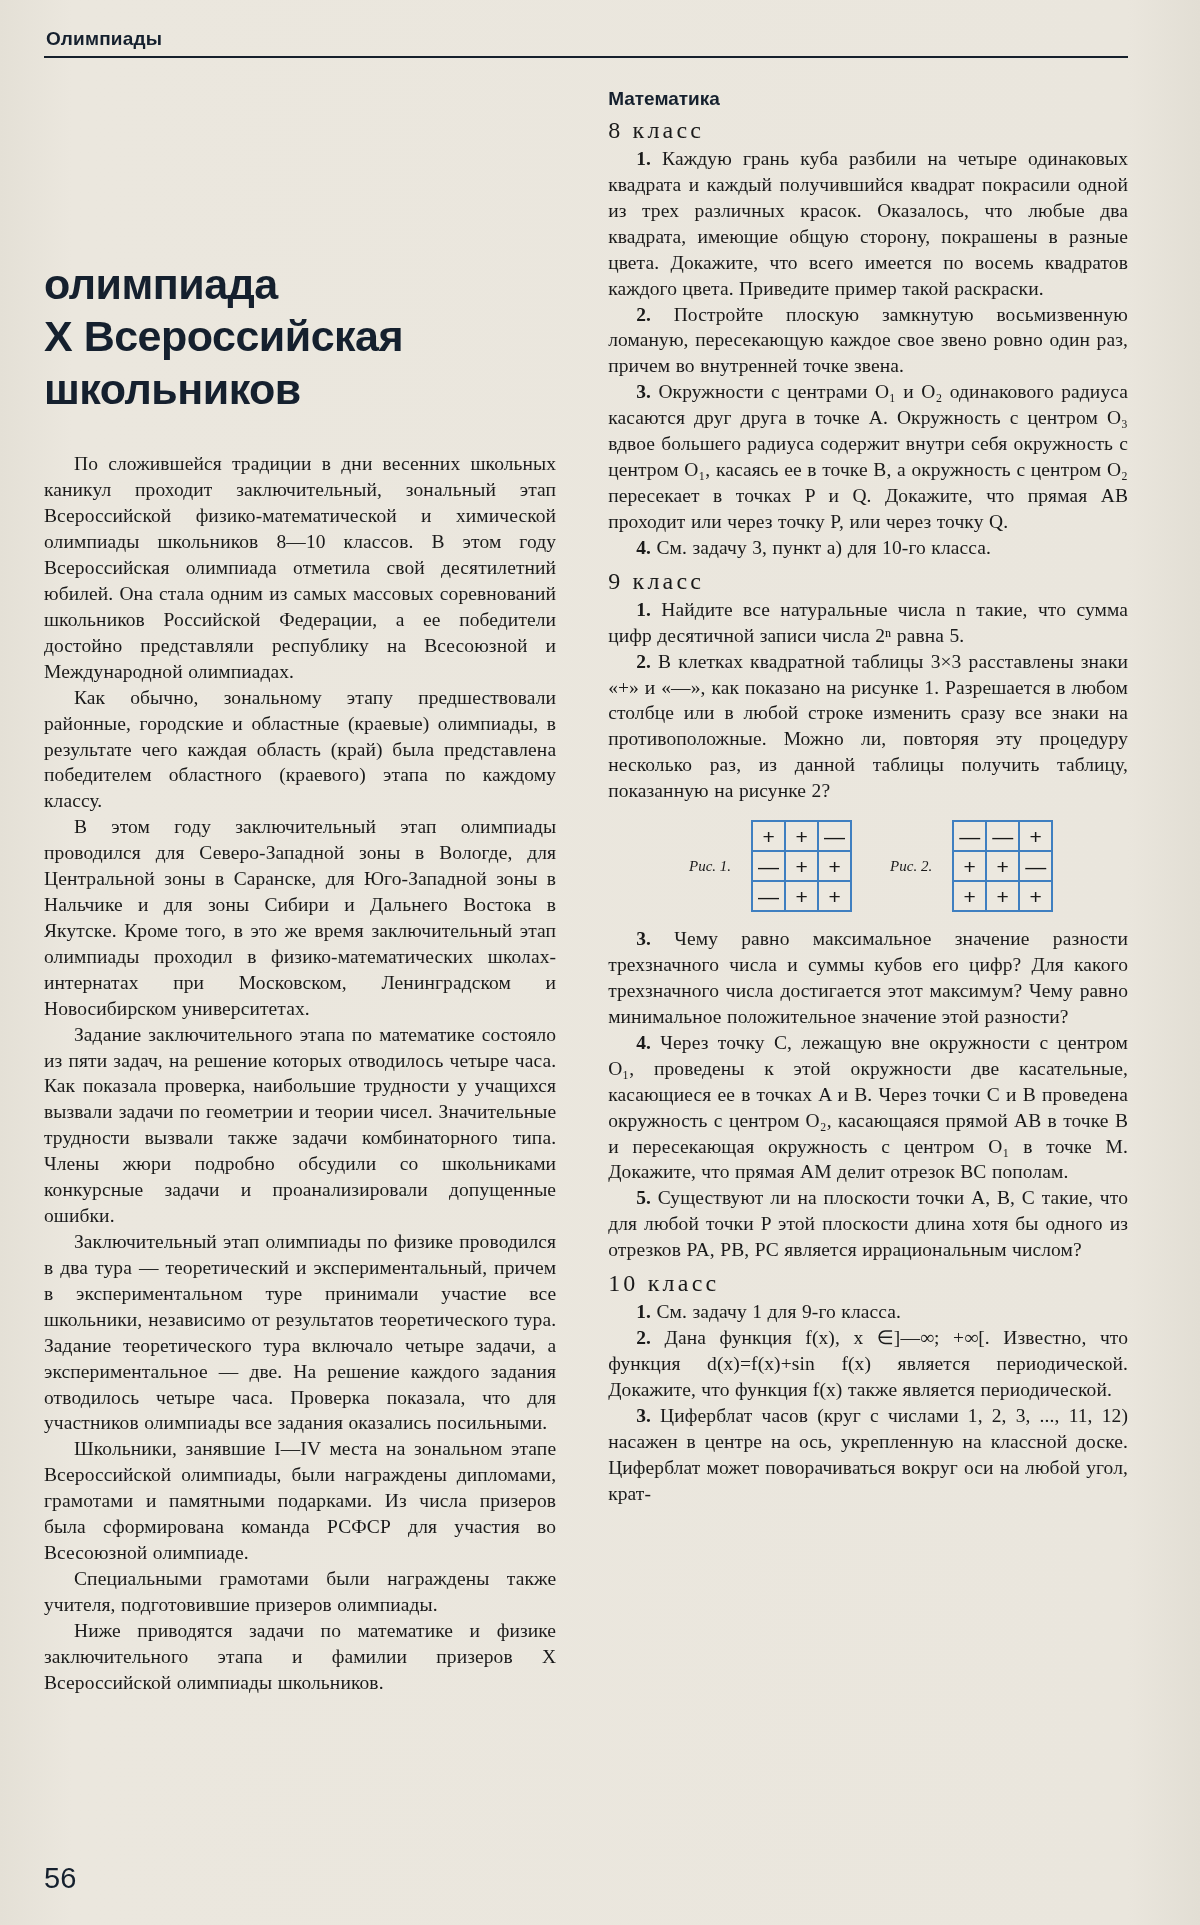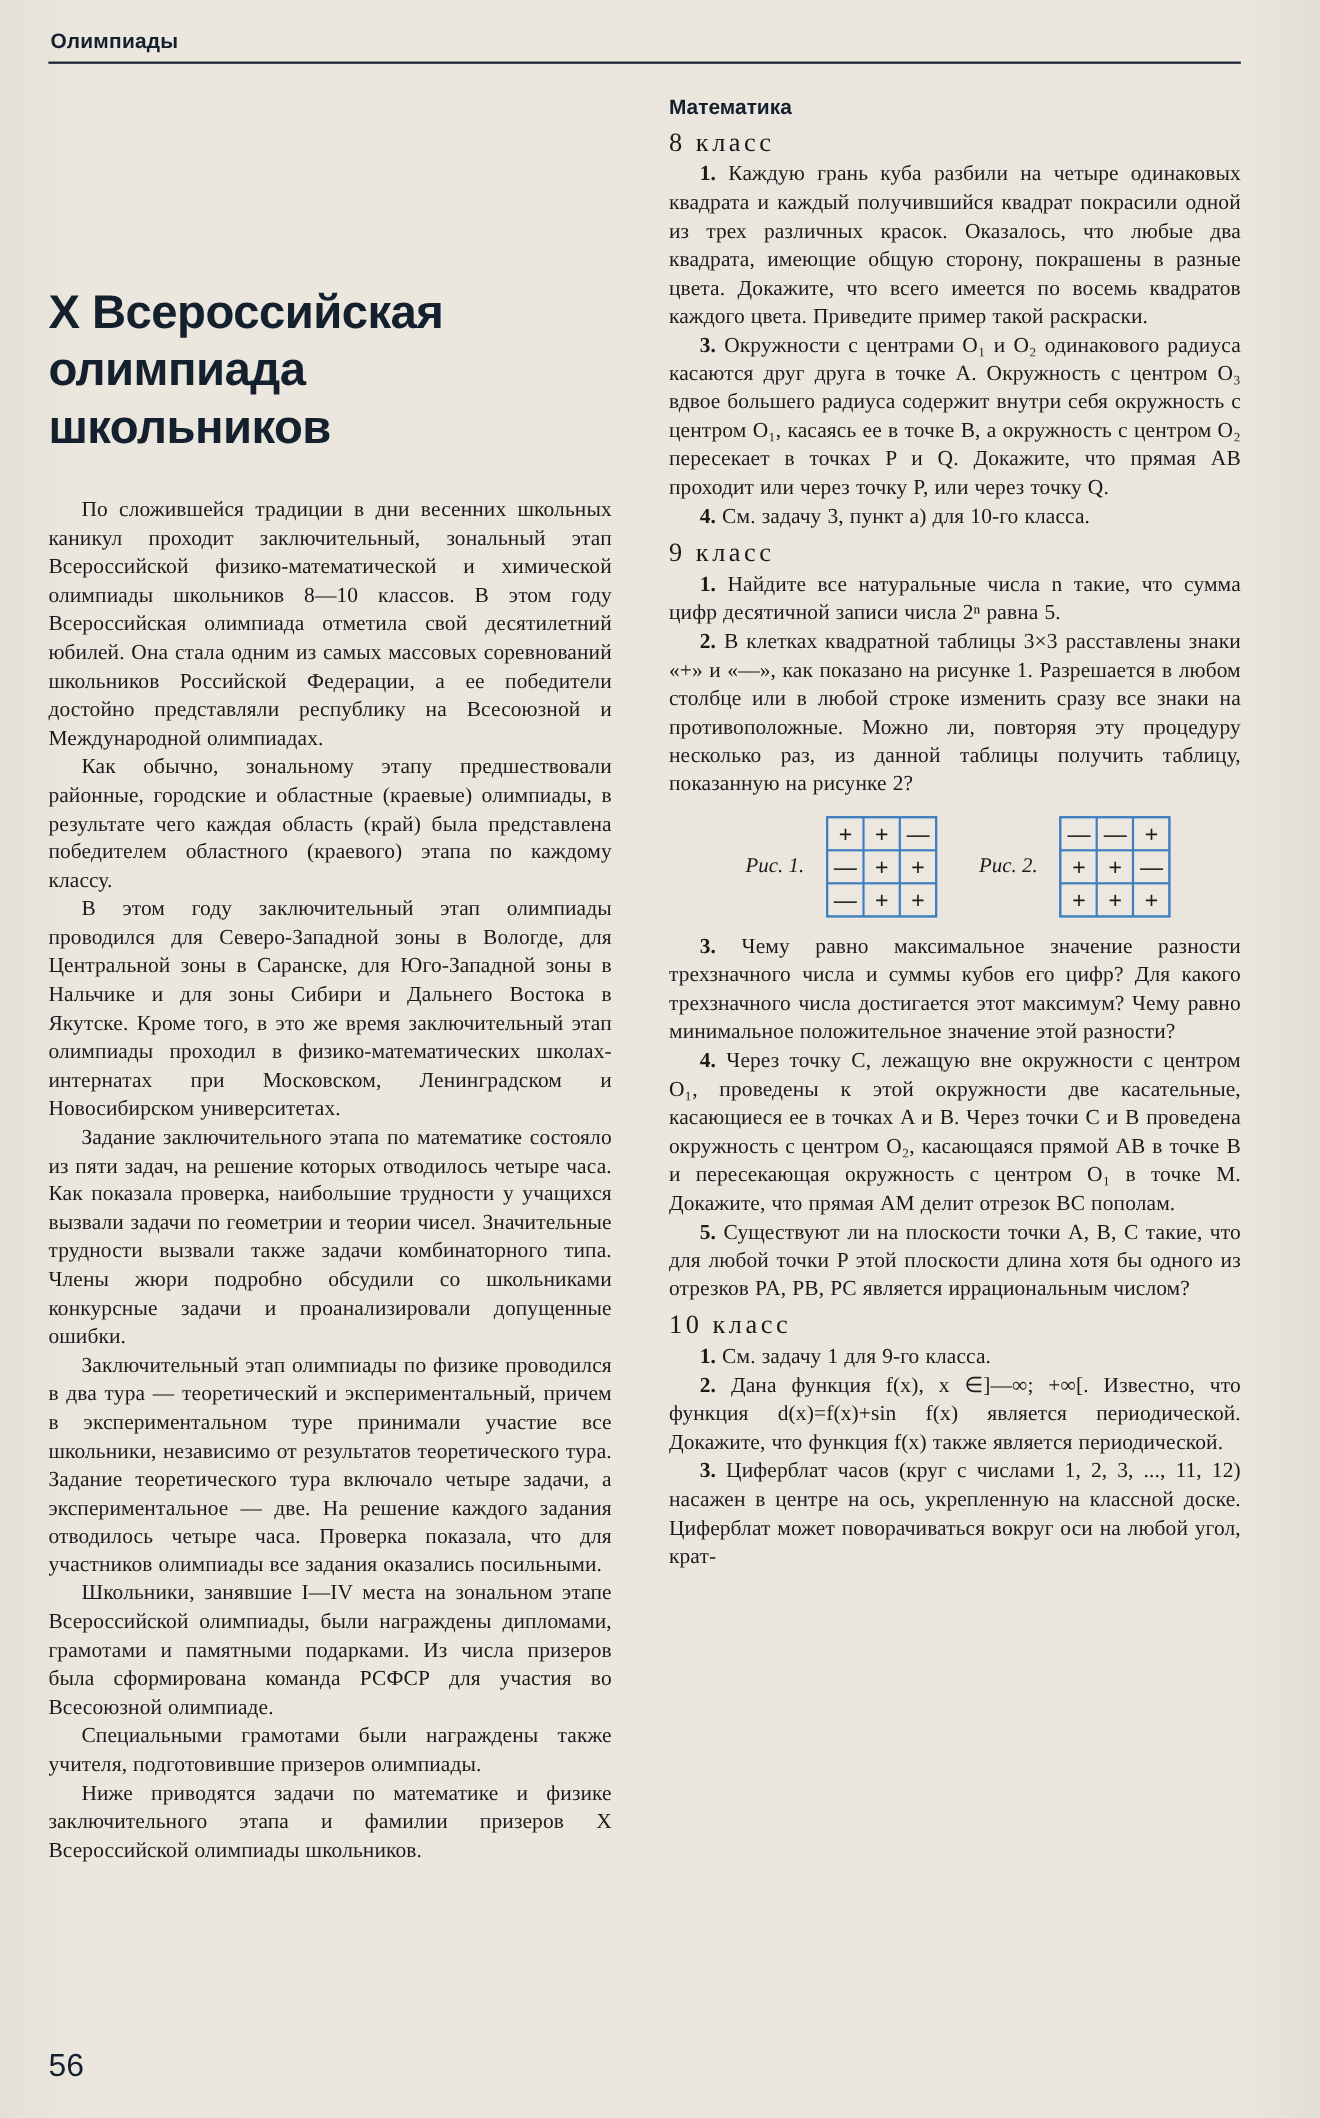--- a/index.html
+++ b/index.html
@@ -96,21 +96,21 @@
   }
   .figures {
     display: flex;
     align-items: center;
     justify-content: center;
     margin: 16px 0 14px 0;
     gap: 14px;
   }
   .figcap {
     font-style: italic;
-    font-size: 19px;
+    font-size: 15px;
     padding: 0 6px;
   }
   .grid3 {
     display: grid;
     grid-template-columns: repeat(3, 31px);
     grid-template-rows: repeat(3, 28px);
     border: 2px solid #3f7fc0;
     background: #3f7fc0;
     gap: 2px;
   }
@@ -142,22 +142,22 @@
   <div class="header">
     <div class="section">Олимпиады</div>
     <div class="rule"></div>
   </div>
 
   <div class="columns">
 
     <div class="col col-left">
 
       <h1 class="title">
+        <span class="ln">олимпиада</span>
         <span class="ln">X Всероссийская</span>
-        <span class="ln">олимпиада</span>
         <span class="ln">школьников</span>
       </h1>
 
       <p class="body">По сложившейся традиции в дни весенних школьных каникул проходит заключительный, зональный этап Всероссийской физико-математической и химической олимпиады школьников 8—10 классов. В этом году Всероссийская олимпиада отметила свой десятилетний юбилей. Она стала одним из самых массовых соревнований школьников Российской Федерации, а ее победители достойно представляли республику на Всесоюзной и Международной олимпиадах.</p>
       <p class="body">Как обычно, зональному этапу предшествовали районные, городские и областные (краевые) олимпиады, в результате чего каждая область (край) была представлена победителем областного (краевого) этапа по каждому классу.</p>
       <p class="body">В этом году заключительный этап олимпиады проводился для Северо-Западной зоны в Вологде, для Центральной зоны в Саранске, для Юго-Западной зоны в Нальчике и для зоны Сибири и Дальнего Востока в Якутске. Кроме того, в это же время заключительный этап олимпиады проходил в физико-математических школах-интернатах при Московском, Ленинградском и Новосибирском университетах.</p>
       <p class="body">Задание заключительного этапа по математике состояло из пяти задач, на решение которых отводилось четыре часа. Как показала проверка, наибольшие трудности у учащихся вызвали задачи по геометрии и теории чисел. Значительные трудности вызвали также задачи комбинаторного типа. Члены жюри подробно обсудили со школьниками конкурсные задачи и проанализировали допущенные ошибки.</p>
       <p class="body">Заключительный этап олимпиады по физике проводился в два тура — теоретический и экспериментальный, причем в экспериментальном туре принимали участие все школьники, независимо от результатов теоретического тура. Задание теоретического тура включало четыре задачи, а экспериментальное — две. На решение каждого задания отводилось четыре часа. Проверка показала, что для участников олимпиады все задания оказались посильными.</p>
       <p class="body">Школьники, занявшие I—IV места на зональном этапе Всероссийской олимпиады, были награждены дипломами, грамотами и памятными подарками. Из числа призеров была сформирована команда РСФСР для участия во Всесоюзной олимпиаде.</p>
       <p class="body">Специальными грамотами были награждены также учителя, подготовившие призеров олимпиады.</p>
@@ -165,20 +165,21 @@
 
     </div>
 
     <div class="col col-right">
 
       <div class="subhead">Математика</div>
 
       <div class="klass">8 класс</div>
 
       <p class="body"><span class="num">1.</span> <span>Каждую грань куба разбили на четыре одинаковых квадрата и каждый получившийся квадрат покрасили одной из трех различных красок. Оказалось, что любые два квадрата, имеющие общую сторону, покрашены в разные цвета. Докажите, что всего имеется по восемь квадратов каждого цвета. Приведите пример такой раскраски.</span></p>
+      <p class="body"><span class="num">2.</span> <span>Постройте плоскую замкнутую восьмизвенную ломаную, пересекающую каждое свое звено ровно один раз, причем во внутренней точке звена.</span></p>
       <p class="body"><span class="num">3.</span> <span>Окружности с центрами O₁ и O₂ одинакового радиуса касаются друг друга в точке A. Окружность с центром O₃ вдвое большего радиуса содержит внутри себя окружность с центром O₁, касаясь ее в точке B, а окружность с центром O₂ пересекает в точках P и Q. Докажите, что прямая AB проходит или через точку P, или через точку Q.</span></p>
       <p class="body"><span class="num">4.</span> <span>См. задачу 3, пункт а) для 10-го класса.</span></p>
 
       <div class="klass">9 класс</div>
 
       <p class="body"><span class="num">1.</span> <span>Найдите все натуральные числа n такие, что сумма цифр десятичной записи числа 2ⁿ равна 5.</span></p>
       <p class="body"><span class="num">2.</span> <span>В клетках квадратной таблицы 3×3 расставлены знаки «+» и «—», как показано на рисунке 1. Разрешается в любом столбце или в любой строке изменить сразу все знаки на противоположные. Можно ли, повторяя эту процедуру несколько раз, из данной таблицы получить таблицу, показанную на рисунке 2?</span></p>
 
       <div class="figures">
         <div class="figcap">Рис. 1.</div>

